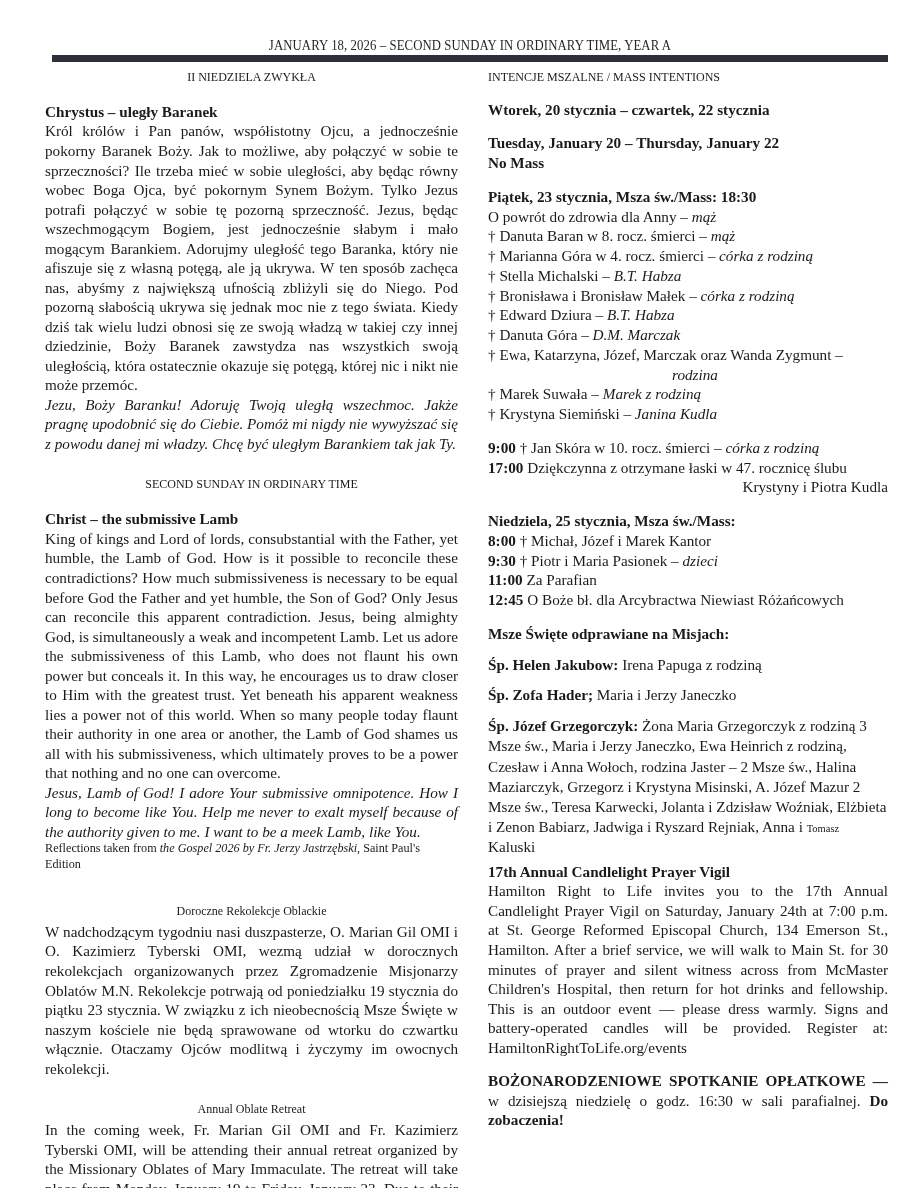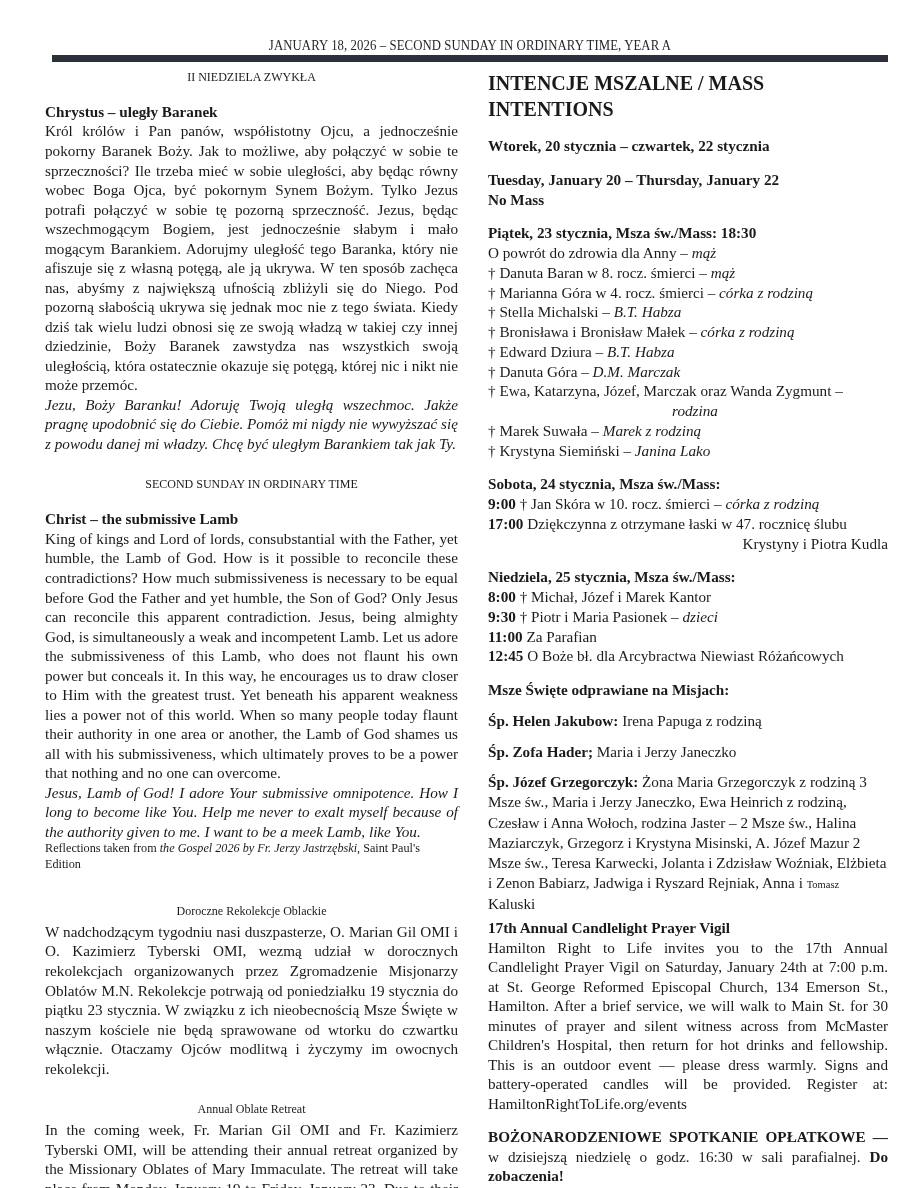--- a/index.html
+++ b/index.html
@@ -92,22 +92,22 @@
   p.credit {
     margin: 0;
     font-size: 12.2px;
     line-height: 1.25;
     text-align: left;
   }
   p.credit i { font-style: italic; }
 
   
   .rc-title {
-    font-weight: bold;
-    font-size: 20px;
+    font-weight: normal;
+    font-size: 12px;
     margin: 0;
     line-height: 1.3;
   }
   .rc-daterow {
     font-weight: bold;
     font-size: 15.2px;
     margin: 0;
     line-height: 1.3;
   }
   .rc-line {
@@ -193,25 +193,24 @@
         <p class="rc-line"><span>O powrót do zdrowia dla Anny – </span><i>mąż</i></p>
         <p class="rc-line"><span>† Danuta Baran w 8. rocz. śmierci – </span><i>mąż</i></p>
         <p class="rc-line"><span>† Marianna Góra w 4. rocz. śmierci – </span><i>córka z rodziną</i></p>
         <p class="rc-line"><span>† Stella Michalski – </span><i>B.T. Habza</i></p>
         <p class="rc-line"><span>† Bronisława i Bronisław Małek – </span><i>córka z rodziną</i></p>
         <p class="rc-line"><span>† Edward Dziura – </span><i>B.T. Habza</i></p>
         <p class="rc-line"><span>† Danuta Góra – </span><i>D.M. Marczak</i></p>
         <p class="rc-line"><span>† Ewa, Katarzyna, Józef, Marczak oraz Wanda Zygmunt –</span></p>
         <p class="rc-center-i">rodzina</p>
         <p class="rc-line"><span>† Marek Suwała – </span><i>Marek z rodziną</i></p>
-        <p class="rc-line"><span>† Krystyna Siemiński – </span><i>Janina Lako</i></p>
-      </div>
-
-    <div class="gap14"></div>
-    <div class="rc-daterow">Sobota, 24 stycznia, Msza św./Mass:</div>
+        <p class="rc-line"><span>† Krystyna Siemiński – </span><i>Janina Kudla</i></p>
+      </div>
+
+    <div class="gap14"></div>
     <div id="saturday-lines">
         <p class="rc-line"><b>9:00</b><span> † Jan Skóra w 10. rocz. śmierci – </span><i>córka z rodziną</i></p>
         <p class="rc-line"><b>17:00</b><span> Dziękczynna z otrzymane łaski w 47. rocznicę ślubu</span></p>
         <p class="rc-center">Krystyny i Piotra Kudla</p>
       </div>
 
     <div class="gap14"></div>
     <div class="rc-daterow">Niedziela, 25 stycznia, Msza św./Mass:</div>
     <div id="sunday-lines">
         <p class="rc-line"><b>8:00</b><span> † Michał, Józef i Marek Kantor</span></p>

